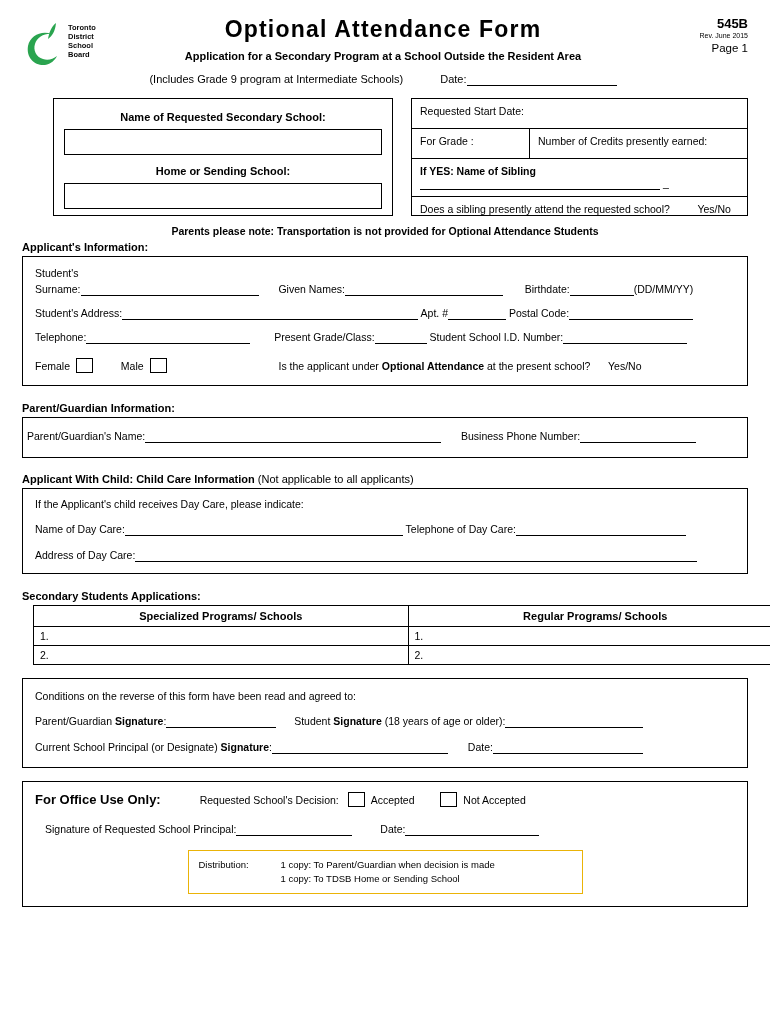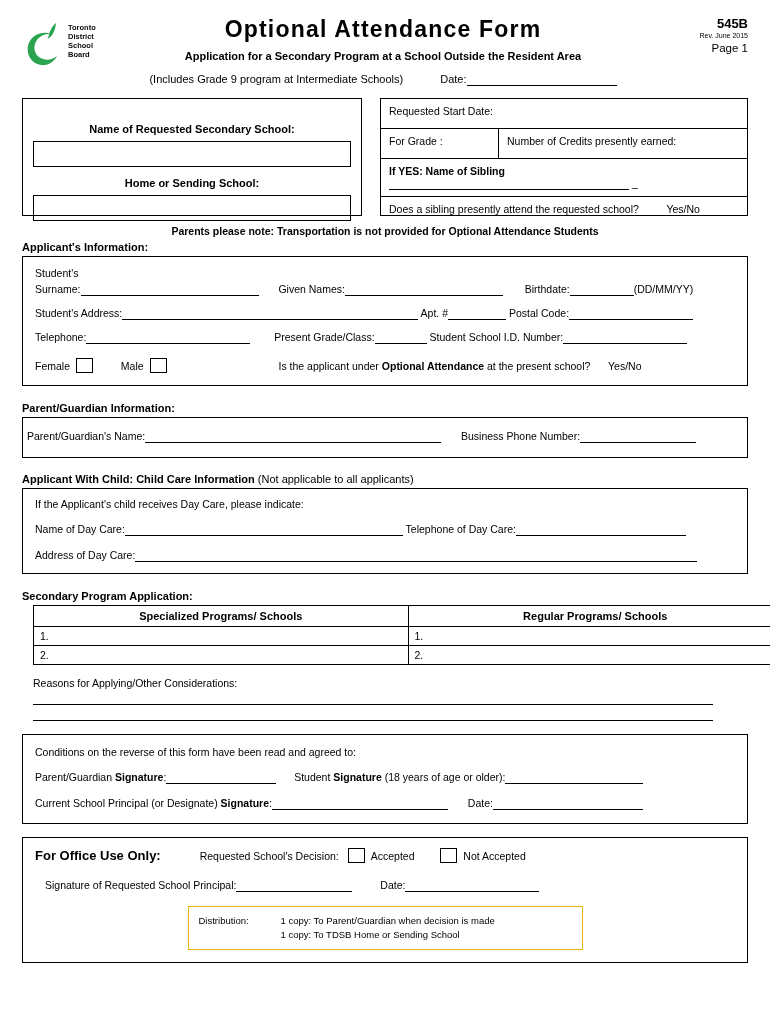--- a/index.html
+++ b/index.html
@@ -85,21 +85,22 @@
   .top-section {
     display: flex;
     gap: 0;
     margin-top: 6px;
     height: 118px;
   }
   .top-left {
     width: 340px;
     flex: 0 0 340px;
     border: 1px solid #000;
-    padding: 24px 10px;
+    padding: 12px 10px;
+    margin-left: 31px;
   }
   .center-bold { text-align: center; font-weight: bold; font-size: 11px; }
   .field-box {
     border: 1px solid #000;
     height: 26px;
     margin-top: 6px;
   }
   .top-right {
     flex: 1 1 auto;
     margin-left: 18px;
@@ -302,45 +303,40 @@
     <div style="margin-bottom:13px">If the Applicant's child receives Day Care, please indicate:</div>
     <div style="margin-bottom:13px">
       <span>Name of Day Care:</span><span class="ul" style="width:278px">&nbsp;</span>
       <span>Telephone of Day Care:</span><span class="ul" style="width:170px">&nbsp;</span>
     </div>
     <div>
       <span>Address of Day Care:</span><span class="ul" style="width:562px">&nbsp;</span>
     </div>
   </div>
 
-  <div class="sec-label" style="margin-top:16px">Secondary Program Application:</div>
+  <div class="sec-label" style="margin-top:16px">Secondary Students Applications:</div>
   <table class="progs">
     <thead>
       <tr>
         <th>Specialized Programs/ Schools</th>
         <th>Regular Programs/ Schools</th>
       </tr>
     </thead>
     <tbody>
       <tr>
         <td>1.</td>
         <td>1.</td>
       </tr>
       <tr>
         <td>2.</td>
         <td>2.</td>
       </tr>
     </tbody>
   </table>
 
-  <div class="reasons">
-    <div>Reasons for Applying/Other Considerations:</div>
-    <div class="reason-line"></div>
-    <div class="reason-line"></div>
-  </div>
 
   <div class="cond-box">
     <div class="cond-line">Conditions on the reverse of this form have been read and agreed to:</div>
     <div class="cond-line">
       <span>Parent/Guardian </span><b>Signature</b><span>:</span><span class="ul" style="width:110px">&nbsp;</span>
       <span style="display:inline-block;width:12px"></span>
       <span>Student </span><b>Signature</b><span> (18 years of age or older):</span><span class="ul" style="width:138px">&nbsp;</span>
     </div>
     <div>
       <span>Current School Principal (or Designate) </span><b>Signature</b><span>:</span><span class="ul" style="width:176px">&nbsp;</span>

